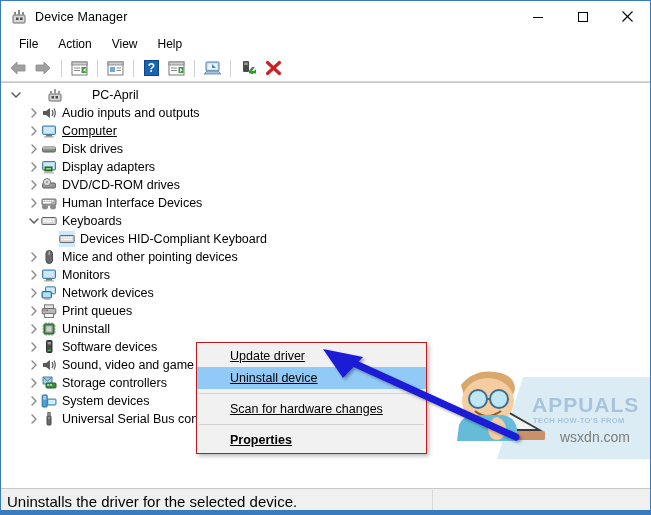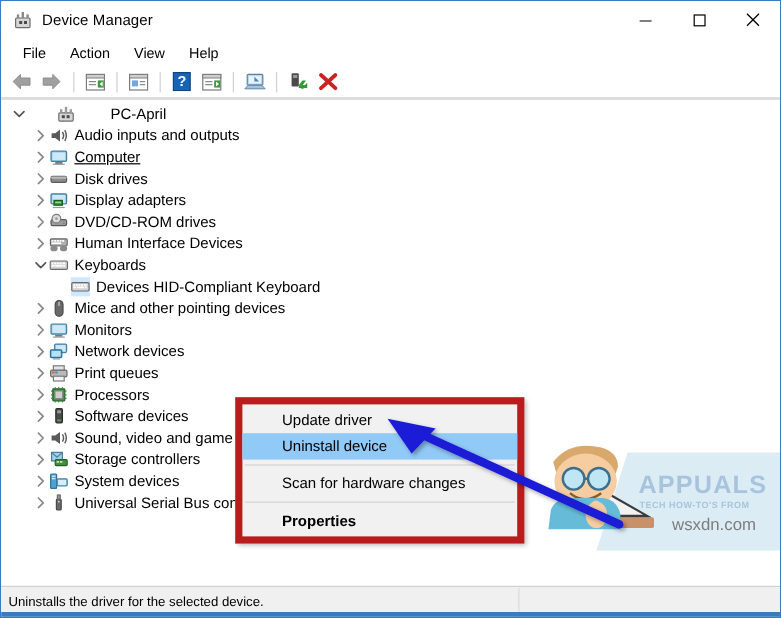--- a/index.html
+++ b/index.html
@@ -87,27 +87,28 @@
     flex:0 0 auto;
   }
   .chev svg{display:block;}
   .ico{
     width:16px;height:16px;margin-right:5px;flex:0 0 auto;position:relative;
   }
   .lbl{line-height:18px;}
   .row.selected .ico{background:#cde8ff;}
   
   .ctxmenu{
-    position:absolute;left:195px;top:248px;width:229px;
+    position:absolute;left:195px;top:259px;width:229px;
     background:#f1f1f1;
-    border:6px solid #b91c1c;
+    border:1px solid #b91c1c;
     box-shadow:2px 2px 4px rgba(0,0,0,0.28);
     padding:2px 0 2px 0;
     font-size:12.5px;
     z-index:20;
+    text-decoration:underline;
   }
   .ctxitem{
     height:22px;line-height:22px;
     padding-left:33px;color:#000;
     white-space:nowrap;
   }
   .ctxitem.hl{background:#91c9f7;}
   .ctxitem.bold{font-weight:bold;}
   .ctxsep{
     height:1px;background:#d3d3d3;margin:4px 2px 4px 2px;
@@ -135,21 +136,21 @@
   .wm-domain{
     position:absolute;left:125px;top:70px;
     font-size:14px;color:#7c7c7c;
   }
   
   .statusbar{
     height:25px;min-height:25px;
     background:#f0f0f0;
     border-top:1px solid #c9c9c9;
     display:flex;align-items:center;
-    font-size:11px;color:#000;
+    font-size:15px;color:#000;
   }
   .status-main{
     flex:0 0 432px;padding-left:6px;line-height:24px;
     box-sizing:border-box;border-right:1px solid #d8d8d8;
     background:#f0f0f0;height:24px;
   }
   .status-extra{flex:1;height:24px;background:#f0f0f0;}
   .bottom-strip{
     position:absolute;left:0;bottom:0;width:651px;height:4px;background:#3a7bbf;
   }
@@ -488,21 +489,21 @@
                 <line x1="8" y1="13" x2="8" y2="14.5"></line>
                 <line x1="11" y1="13" x2="11" y2="14.5"></line>
                 <line x1="1.5" y1="5" x2="3" y2="5"></line>
                 <line x1="1.5" y1="8" x2="3" y2="8"></line>
                 <line x1="1.5" y1="11" x2="3" y2="11"></line>
                 <line x1="13" y1="5" x2="14.5" y2="5"></line>
                 <line x1="13" y1="8" x2="14.5" y2="8"></line>
                 <line x1="13" y1="11" x2="14.5" y2="11"></line>
               </g>
             </svg></span>
-          <span class="lbl">Processors</span>
+          <span class="lbl">Uninstall</span>
         </div>
         <div class="row" style="padding-left: 26px;">
           <span class="chev">
             <svg width="8" height="10" viewBox="0 0 8 10">
               <path d="M2 1 L6 5 L2 9" fill="none" stroke="#888" stroke-width="1.4" stroke-linecap="round" stroke-linejoin="round"></path>
             </svg>
           </span>
           <span class="ico"><svg width="16" height="16" viewBox="0 0 16 16">
               <rect x="5.5" y="1.5" width="5.5" height="12" rx="1" fill="#4a4a4a" stroke="#2e2e2e"></rect>
               <rect x="6.6" y="3" width="3.3" height="2.4" fill="#9a9a9a"></rect>

